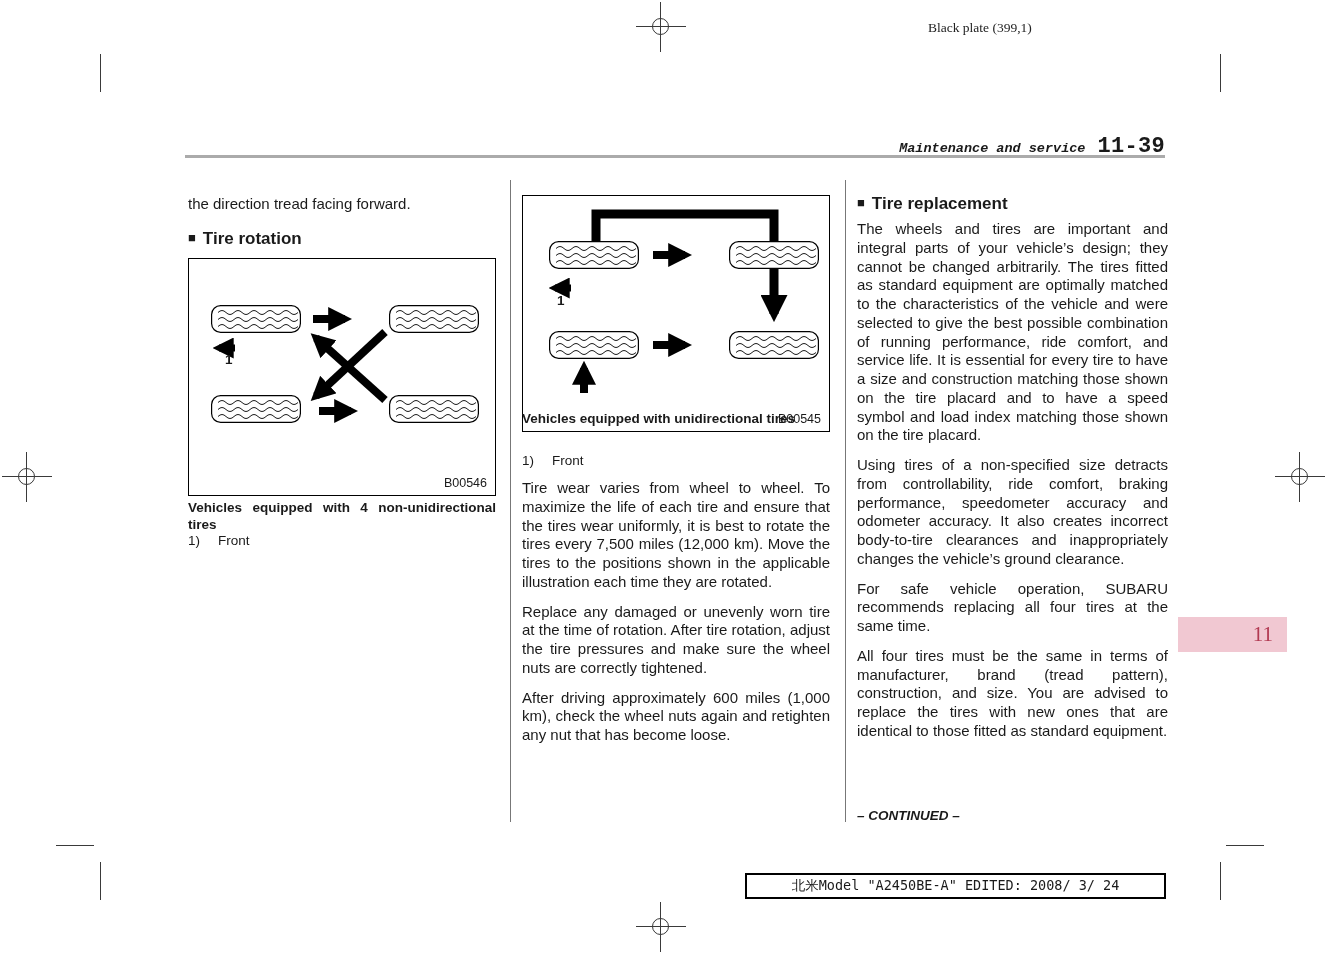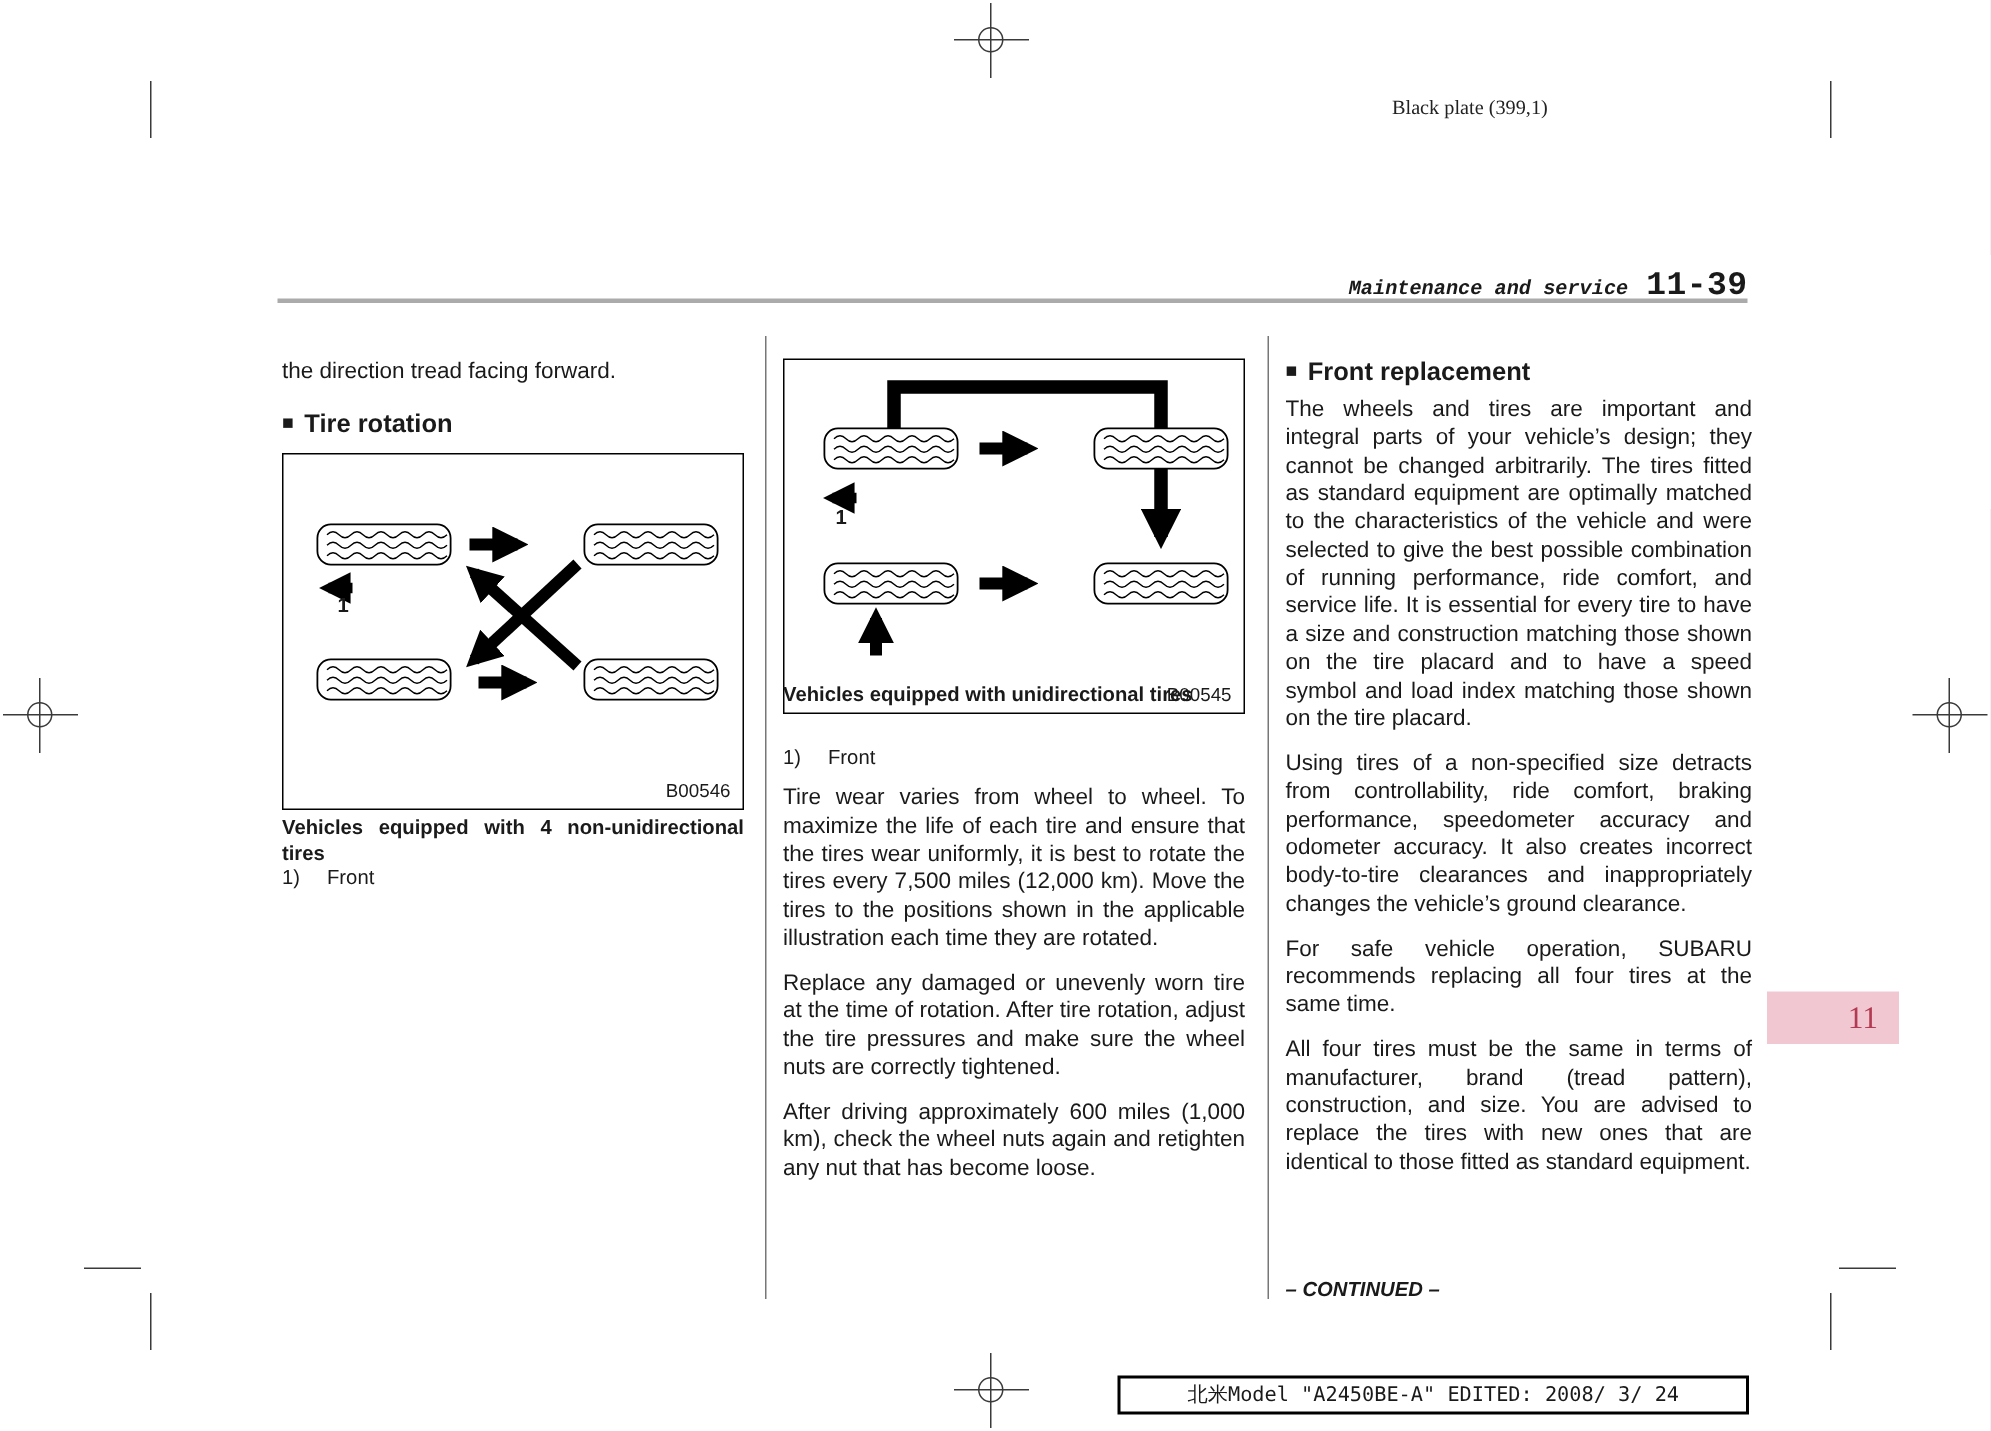--- a/index.html
+++ b/index.html
@@ -2,21 +2,21 @@
 <html><head>
 <meta charset="utf-8">
 <style>
   * { margin:0; padding:0; box-sizing:border-box; }
   html,body { background:#e8e8e8; }
   .page {
     position:relative; width:1327px; height:954px; margin:0 auto;
     background:#ffffff; color:#1a1a1a; overflow:hidden;
     font-family:"Liberation Sans", sans-serif;
   }
-  .abs { position:absolute;margin-top:44px; }
+  .abs { position:absolute; }
 
   
   .regmark { position:absolute; width:50px; height:50px; }
   .regmark .h { position:absolute; left:0; top:24px; width:50px; height:1px; background:#3a3a3a; }
   .regmark .v { position:absolute; top:0; left:24px; width:1px; height:50px; background:#3a3a3a; }
   .regmark .c { position:absolute; left:16px; top:16px; width:17px; height:17px; border:1px solid #3a3a3a; border-radius:50%; }
   .trim { position:absolute; background:#3a3a3a; }
 
   .plate-note { font-family:"Liberation Serif", serif; font-size:13.5px; color:#222; }
 
@@ -157,31 +157,31 @@
     <span class="lk">1)</span><span>Front</span>
   </div>
 
   <div class="abs body-text" style="left:522px; top:479px; width:308px;">
     <p>Tire wear varies from wheel to wheel. To maximize the life of each tire and ensure that the tires wear uniformly, it is best to rotate the tires every 7,500 miles (12,000 km). Move the tires to the positions shown in the applicable illustration each time they are rotated.</p>
     <p>Replace any damaged or unevenly worn tire at the time of rotation. After tire rotation, adjust the tire pressures and make sure the wheel nuts are correctly tightened.</p>
     <p>After driving approximately 600 miles (1,000 km), check the wheel nuts again and retighten any nut that has become loose.</p>
   </div>
 
   <div class="abs sec-heading" style="left:857px; top:194px;">
-    <span class="bullet">■</span><span>Front replacement</span>
+    <span class="bullet">■</span><span>Tire replacement</span>
   </div>
 
   <div class="abs body-text" style="left:857px; top:220px; width:311px;">
     <p>The wheels and tires are important and integral parts of your vehicle’s design; they cannot be changed arbitrarily. The tires fitted as standard equipment are optimally matched to the characteristics of the vehicle and were selected to give the best possible combination of running performance, ride comfort, and service life. It is essential for every tire to have a size and construction matching those shown on the tire placard and to have a speed symbol and load index matching those shown on the tire placard.</p>
     <p>Using tires of a non-specified size detracts from controllability, ride comfort, braking performance, speedometer accuracy and odometer accuracy. It also creates incorrect body-to-tire clearances and inappropriately changes the vehicle’s ground clearance.</p>
     <p>For safe vehicle operation, SUBARU recommends replacing all four tires at the same time.</p>
     <p>All four tires must be the same in terms of manufacturer, brand (tread pattern), construction, and size. You are advised to replace the tires with new ones that are identical to those fitted as standard equipment.</p>
   </div>
 
   <div class="abs continued" style="left:857px; top:808px; width:310px;">– CONTINUED –</div>
 
-  <div class="abs chapter-tab" style="left:1178px; top:617px; width:88px; height:35px;align-items:center;">
+  <div class="abs chapter-tab" style="left:1178px; top:617px; width:109px; height:35px;align-items:center;">
     <span class="num">11</span>
   </div>
 
   <div class="abs footer-plate" style="left:745px; top:873px; width:421px; height:26px;">北米Model "A2450BE-A" EDITED: 2008/ 3/ 24</div>
 
 </div>
 
 </body></html>

